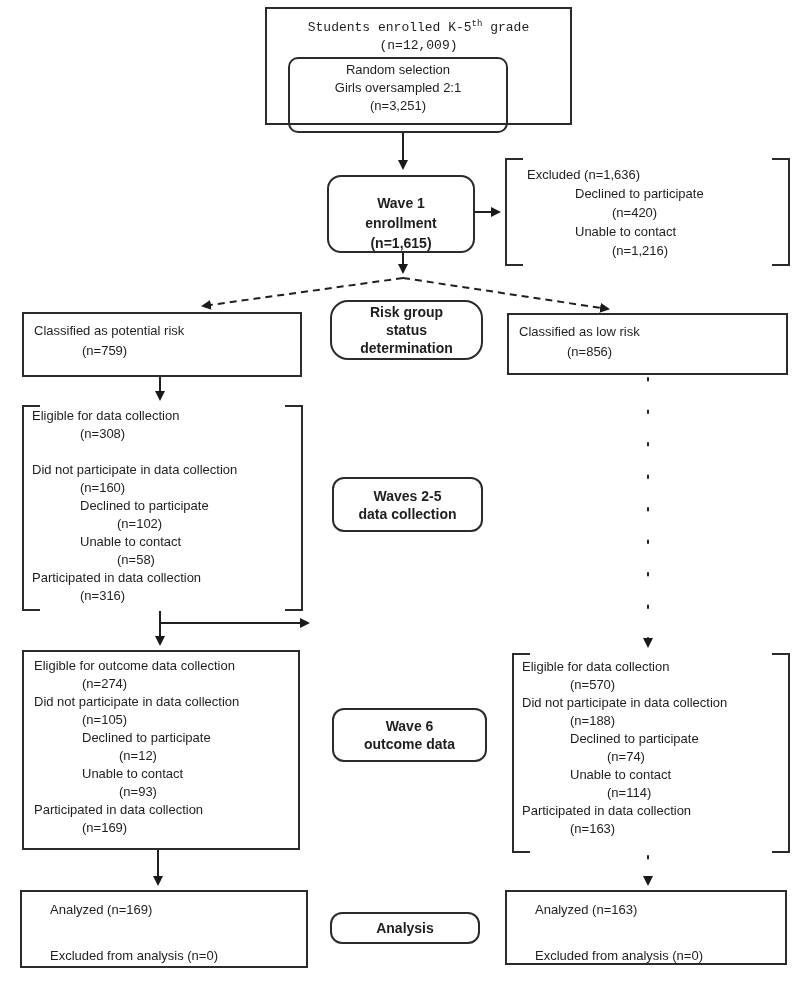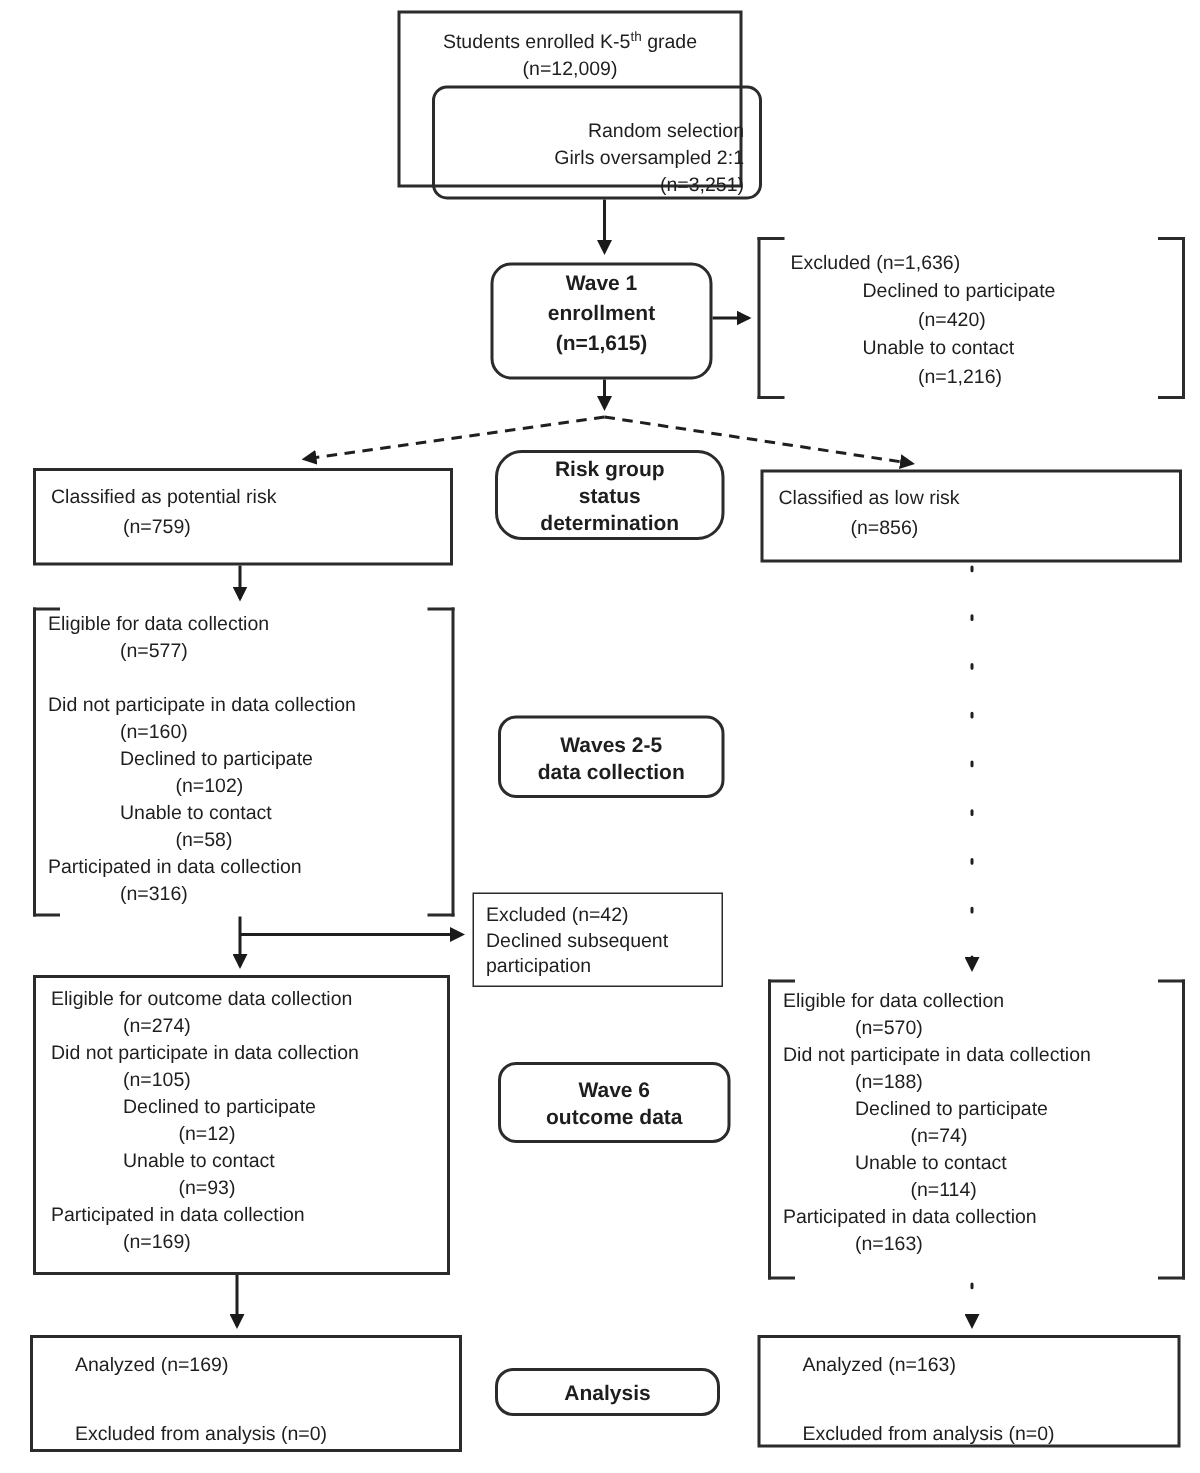--- a/index.html
+++ b/index.html
@@ -45,35 +45,35 @@
   #arrows{position:absolute;left:0;top:0;pointer-events:none;}
   .sline{stroke:#1f1f1f;stroke-width:2;fill:none;}
   .dashline{stroke:#1f1f1f;stroke-width:2;fill:none;stroke-dasharray:7 5;}
   .dotline{stroke:#1f1f1f;stroke-width:2;fill:none;stroke-dasharray:2.5 30;stroke-linecap:round;}
 </style>
 </head>
 <body>
 
 <div id="canvas">
 
-  <div class="box center" style="left:265px;top:7px;width:230px;height:118px;">
+  <div class="box center" style="left:265px;top:7px;width:307px;height:118px;font-family:Liberation Mono, monospace;">
     <div class="line" style="margin-top:6px;"><span>Students enrolled K-5</span><sup>th</sup><span> grade</span></div>
     <div class="line">(n=12,009)</div>
   </div>
 
   <div class="box center" style="left:288px;top:57px;width:220px;height:76px;border-radius:10px;background:transparent;">
-    <div class="lines" style="padding-top:19px;text-align:right;">
+    <div class="lines" style="padding-top:2px;">
         <div class="line ind0">Random selection</div>
         <div class="line ind0">Girls oversampled 2:1</div>
         <div class="line ind0">(n=3,251)</div>
       </div>
   </div>
 
   <div class="box center rounded boldtext" style="left:327px;top:175px;width:148px;height:78px;">
-    <div class="lines" style="padding-top:1px;">
+    <div class="lines" style="padding-top:16px;">
         <div class="line ind0">Wave 1</div>
         <div class="line ind0">enrollment</div>
         <div class="line ind0">(n=1,615)</div>
       </div>
   </div>
 
   <div class="box bracket exc" style="left:505px;top:158px;width:285px;height:108px;">
     <div class="lines">
         <div class="line ind0">Excluded  (n=1,636)</div>
         <div class="line ind1">Declined to participate</div>
@@ -101,47 +101,40 @@
   <div class="box mid" style="left:507px;top:313px;width:281px;height:62px;">
     <div class="lines">
         <div class="line ind0">Classified as low risk</div>
         <div class="line ind1">(n=856)</div>
       </div>
   </div>
 
   <div class="box bracket tight" style="left:22px;top:405px;width:281px;height:206px;">
     <div class="lines">
         <div class="line ind0">Eligible for data collection</div>
-        <div class="line ind1">(n=577)</div>
+        <div class="line ind1">(n=308)</div>
         <div class="line ind0">&nbsp;</div>
         <div class="line ind0">Did not participate in data collection</div>
         <div class="line ind1">(n=160)</div>
         <div class="line ind1">Declined to participate</div>
         <div class="line ind2">(n=102)</div>
         <div class="line ind1">Unable to contact</div>
         <div class="line ind2">(n=58)</div>
         <div class="line ind0">Participated in data collection</div>
         <div class="line ind1">(n=316)</div>
       </div>
   </div>
 
   <div class="stage" style="left:332px;top:477px;width:151px;height:55px;">
     <div>
         <div class="line ind0">Waves 2-5</div>
         <div class="line ind0">data collection</div>
       </div>
   </div>
 
-  <div class="box exc42" style="left:315px;top:595px;width:167px;height:63px;border-width:1.5px;">
-    <div class="lines">
-        <div class="line ind0">Excluded  (n=42)</div>
-        <div class="line ind0">Declined subsequent</div>
-        <div class="line ind0">participation</div>
-      </div>
-  </div>
 
   <div class="box" style="left:22px;top:650px;width:278px;height:200px;">
     <div class="lines" style="line-height:19px;">
         <div class="line ind0">Eligible for outcome data collection</div>
         <div class="line ind1">(n=274)</div>
         <div class="line ind0">Did not participate in data collection</div>
         <div class="line ind1">(n=105)</div>
         <div class="line ind1">Declined to participate</div>
         <div class="line ind2">(n=12)</div>
         <div class="line ind1">Unable to contact</div>

